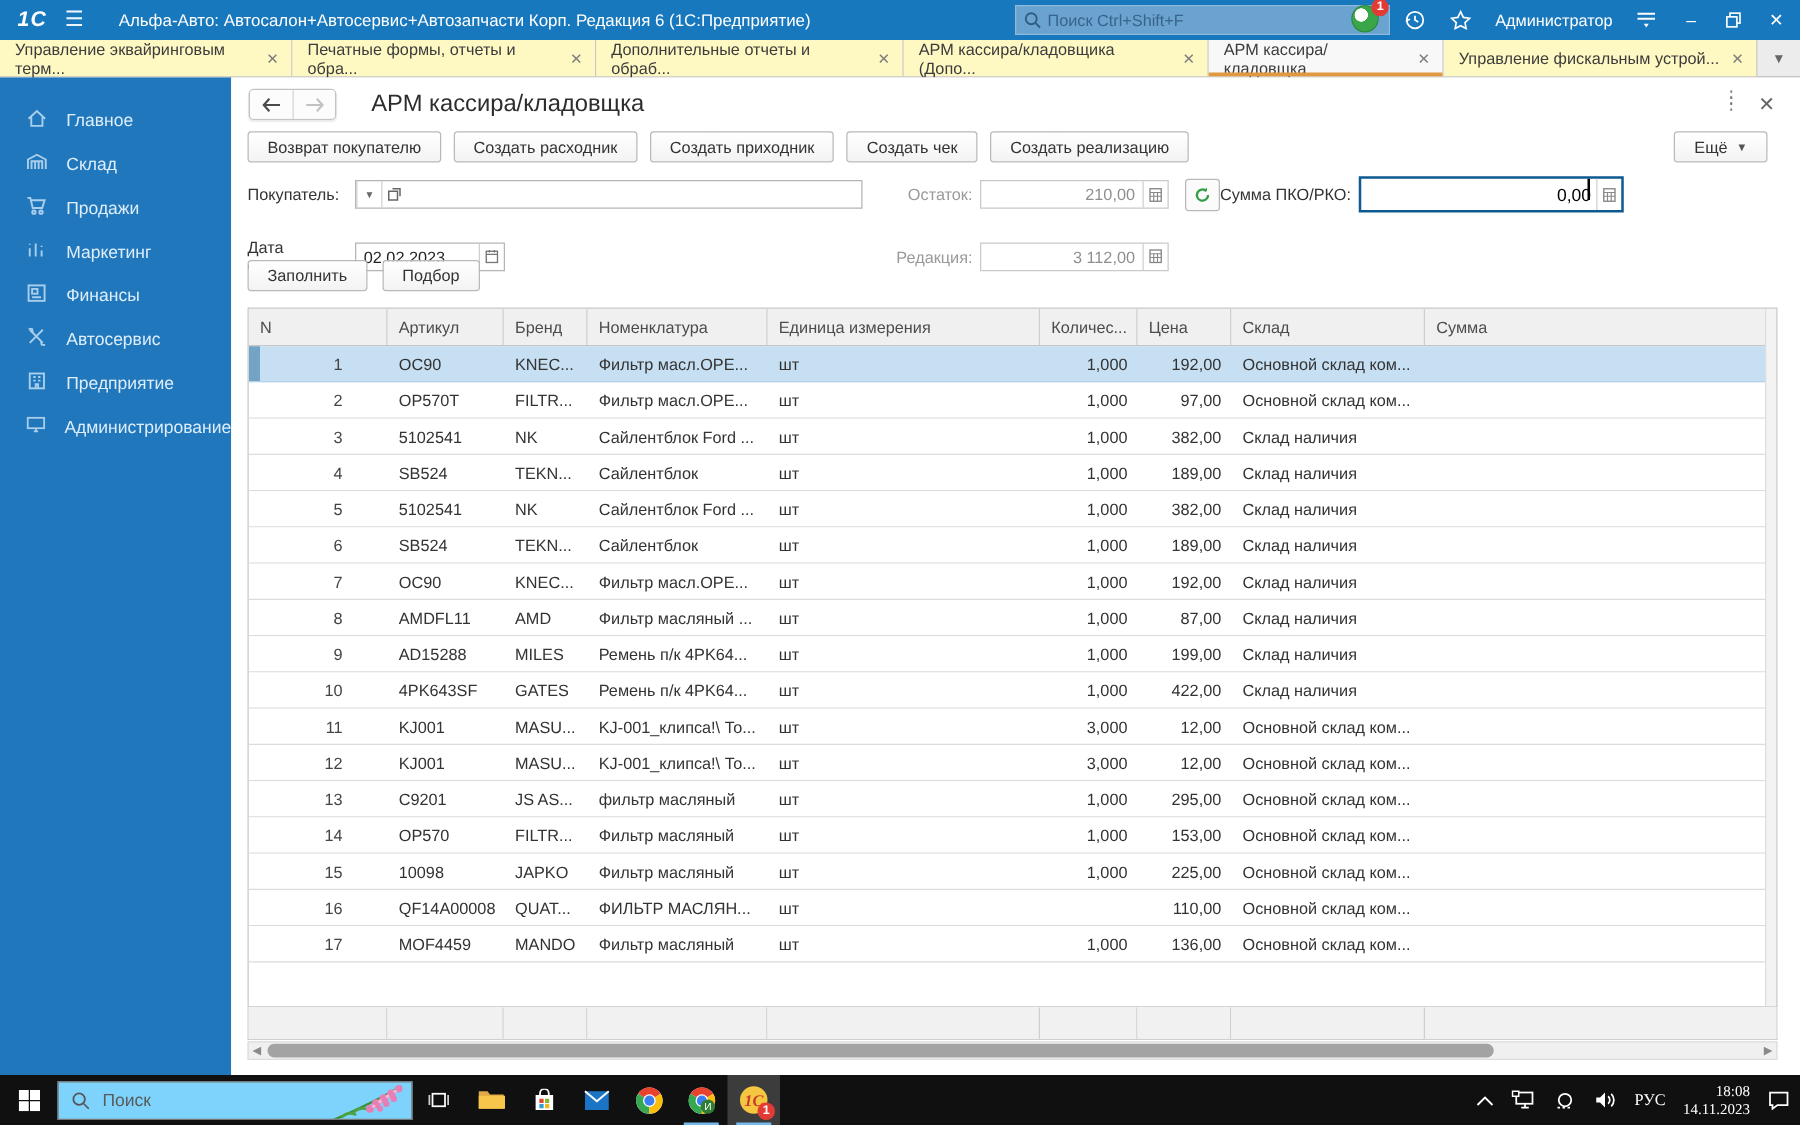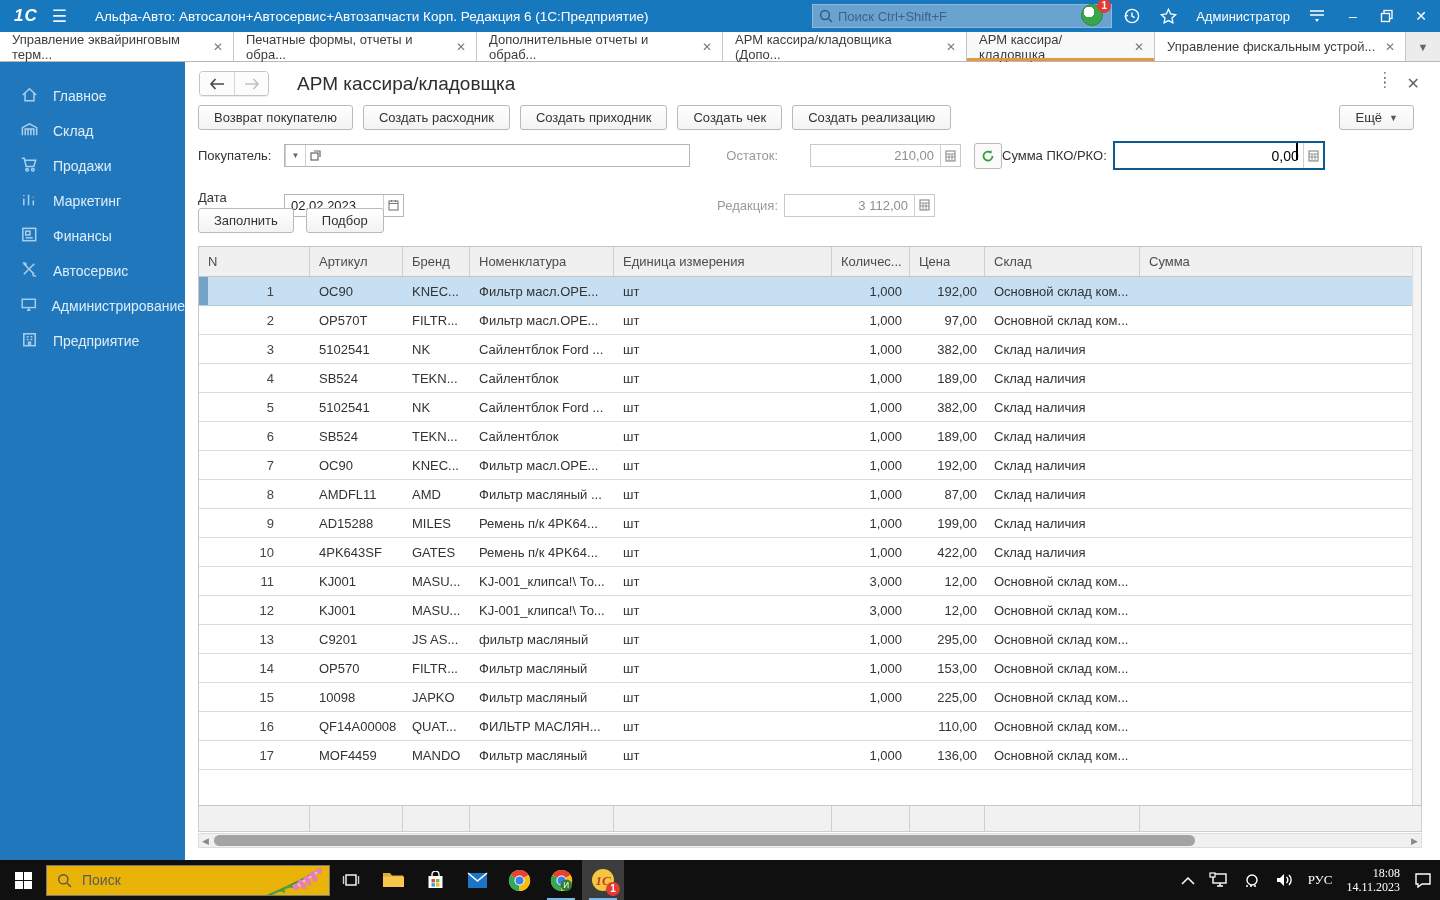--- a/index.html
+++ b/index.html
@@ -15,21 +15,21 @@
   .tb-right { position:absolute; right:10px; top:0; height:32px; display:flex; align-items:center; gap:18px; }
   .noticon { position:relative; width:24px; height:24px; }
   .noticon .globe { width:22px; height:22px; border-radius:50%; background:radial-gradient(circle at 35% 35%, #ffffff 0 28%, #3aa64a 30% 100%); border:1px solid #2c8a3b; }
   .noticon .badge { position:absolute; top:-5px; right:-6px; background:#e23b33; color:#fff; border-radius:50%; width:14px; height:14px; font-size:10px; line-height:14px; text-align:center; font-weight:bold; }
   .tb-user { font-size:13px; }
   .winbtn { color:#fff; font-size:14px; width:18px; text-align:center; }
   .svgw { display:block; }
 
   
   .tabbar { height:30px; background:#ececec; border-bottom:1px solid #b7b7b7; display:flex; }
-  .tab { display:flex; align-items:center; justify-content:space-between; padding:0 10px 0 12px; border-right:1px solid #c6c6c6; font-size:13px; color:#3c3c3c; position:relative; background:#ffffff; }
+  .tab { display:flex; align-items:center; justify-content:space-between; padding:0 10px 0 12px; border-right:1px solid #c6c6c6; font-size:13px; color:#3c3c3c; position:relative; background:#fef9c3; }
   .tab .x { color:#7c7c7c; font-size:12px; margin-left:8px; }
   .tab.active { background:#f8f8f8; }
   .tab.active::after { content:""; position:absolute; left:0; right:0; bottom:0; height:3px; background:#e0993c; }
   .tab-more { flex:1; display:flex; align-items:center; justify-content:center; color:#666; font-size:11px; }
 
   
   .shell { display:flex; height:798px; }
   .sidebar { width:185px; background:#2177bc; padding-top:7px; }
   .side-item { height:35px; display:flex; align-items:flex-end; padding-left:20px; color:#ddeefa; font-size:14px; gap:14px; }
   .side-item svg { stroke:#a9cfec; fill:none; stroke-width:1.6; }
@@ -77,21 +77,21 @@
   .gfoot { position:absolute; top:744px; left:13px; width:1224px; height:26px; display:flex; border:1px solid #cfcfcf; border-top:none; background:#fff; }
   .fc { background:#f1f1f1; border-right:1px solid #cfcfcf; }
   .hscroll { position:absolute; top:771px; left:13px; width:1224px; height:15px; background:#f0f0f0; border:1px solid #dcdcdc; display:flex; align-items:center; }
   .harr { width:13px; text-align:center; color:#8a8a8a; font-size:9px; }
   .htrack { flex:1; height:11px; position:relative; }
   .hthumb { position:absolute; left:2px; top:0; width:82%; height:11px; background:#a3a3a3; border-radius:6px; }
 
   
   .taskbar { height:40px; background:#101010; display:flex; align-items:center; position:relative; }
   .tstart { width:46px; height:40px; display:flex; align-items:center; justify-content:center; }
-  .tsearch { width:284px; height:31px; background:#eab308; border:1px solid #777; display:flex; align-items:center; padding-left:10px; position:relative; overflow:hidden; }
+  .tsearch { width:284px; height:31px; background:#7dd3fc; border:1px solid #777; display:flex; align-items:center; padding-left:10px; position:relative; overflow:hidden; }
   .tsearch .tx { color:#5a5a5a; font-size:14px; margin-left:10px; }
   .tsearch .flower { position:absolute; right:0; top:0; height:31px; width:66px; }
   .tbtn { width:42px; height:40px; display:flex; align-items:center; justify-content:center; position:relative; }
   .tbtn.running::after { content:""; position:absolute; bottom:0; left:7px; right:7px; height:2px; background:#76b9ed; }
   .tbtn.activeapp { background:#3c3c3c; }
   .appbadge { position:absolute; right:4px; bottom:4px; background:#e23b33; color:#fff; border-radius:50%; width:14px; height:14px; font-size:10px; line-height:14px; text-align:center; font-weight:bold; }
   .tray { position:absolute; right:8px; top:0; height:40px; display:flex; align-items:center; gap:14px; color:#fff;font-family:Liberation Serif, serif; }
   .tray .lang { font-size:13px; }
   .clockblk { text-align:right; font-size:12px; line-height:14px; }
 
@@ -208,31 +208,31 @@
     </div>
     <div class="side-item">
       <svg width="19" height="19" viewBox="0 0 20 20">
           <path d="M4 4l11 11M15 4 4 15"></path>
           <path d="M3 3l3 .5L6.5 6M17 17l-3-.5-.5-2.5"></path>
         </svg>
       <span>Автосервис</span>
     </div>
     <div class="side-item">
       <svg width="19" height="19" viewBox="0 0 20 20">
+          <rect x="4" y="4" width="12" height="12.5"></rect>
+          <path d="M7 7h2M11 7h2M7 10h2M11 10h2M9 16.5V13h2v3.5"></path>
+        </svg>
+      <span>Предприятие</span>
+    </div>
+    <div class="side-item">
+      <svg width="19" height="19" viewBox="0 0 20 20">
           <rect x="2.5" y="4" width="15" height="9.5"></rect>
           <path d="M8 16.5h4M10 13.5v3"></path>
         </svg>
       <span>Администрирование</span>
-    </div>
-    <div class="side-item">
-      <svg width="19" height="19" viewBox="0 0 20 20">
-          <rect x="4" y="4" width="12" height="12.5"></rect>
-          <path d="M7 7h2M11 7h2M7 10h2M11 10h2M9 16.5V13h2v3.5"></path>
-        </svg>
-      <span>Предприятие</span>
     </div>
   </div>
 
   <div class="main">
     <div class="navgrp">
       <div class="nb">
         <svg width="16" height="12" viewBox="0 0 16 12">
             <path d="M6.5 1 2 6l4.5 5M2 6h13" fill="none" stroke="#4a4a4a" stroke-width="1.7"></path>
           </svg>
       </div>
@@ -263,21 +263,21 @@
       <div class="inp" style="width:406px">
         <span class="seg" style="font-size:8px;">▼</span>
         <span class="seg">
           <svg width="11" height="11" viewBox="0 0 11 11">
               <rect x="1" y="3" width="7" height="7" fill="none" stroke="#666" stroke-width="1.2"></rect>
               <path d="M4 1h6v6" fill="none" stroke="#666" stroke-width="1.2"></path>
             </svg>
         </span>
       </div>
       <span class="lbl dim" style="width:72px; margin-left:22px; text-align:right; padding-right:6px;">Остаток:</span>
-      <div class="inp" style="width:151px; border-color:#c9c9c9;margin-left:26px;">
+      <div class="inp" style="width:151px; border-color:#c9c9c9;">
         <span class="val num ghost">210,00</span>
         <span class="seg">
           <svg width="11" height="12" viewBox="0 0 11 12">
               <rect x="1" y="1" width="9" height="10" fill="none" stroke="#888" stroke-width="1.1"></rect>
               <path d="M1 4h9M4 4v7M7 4v7M1 7h9" stroke="#888" stroke-width=".9"></path>
             </svg>
         </span>
       </div>
       <div class="greenbtn" style="margin-left:13px">
         <svg width="14" height="14" viewBox="0 0 14 14">

